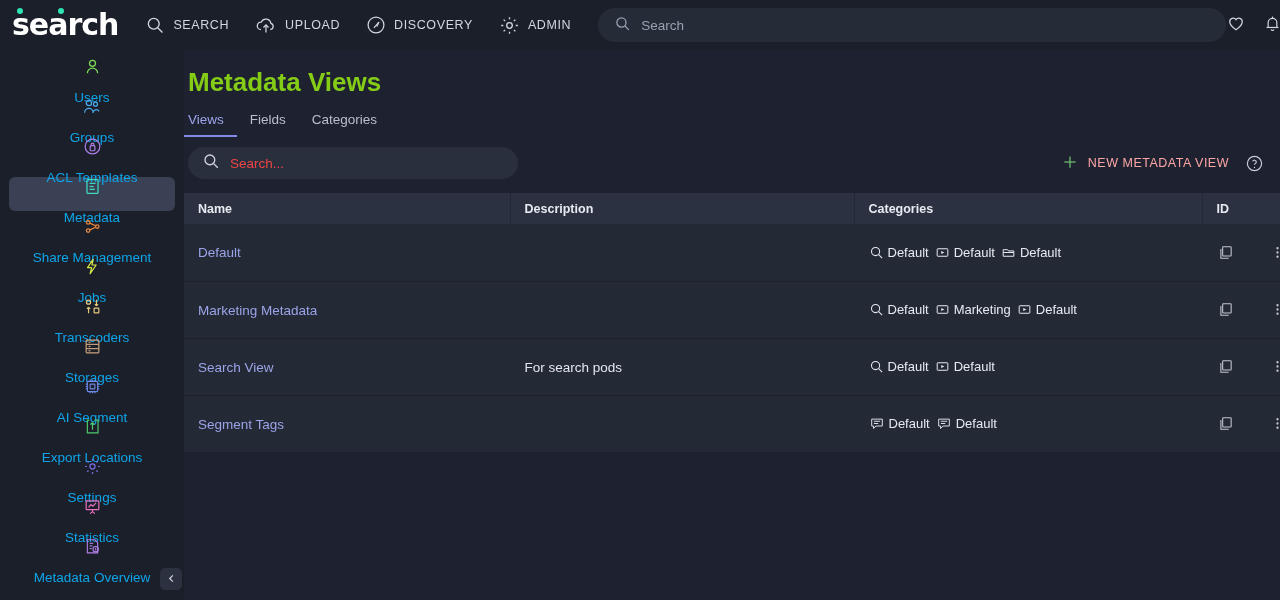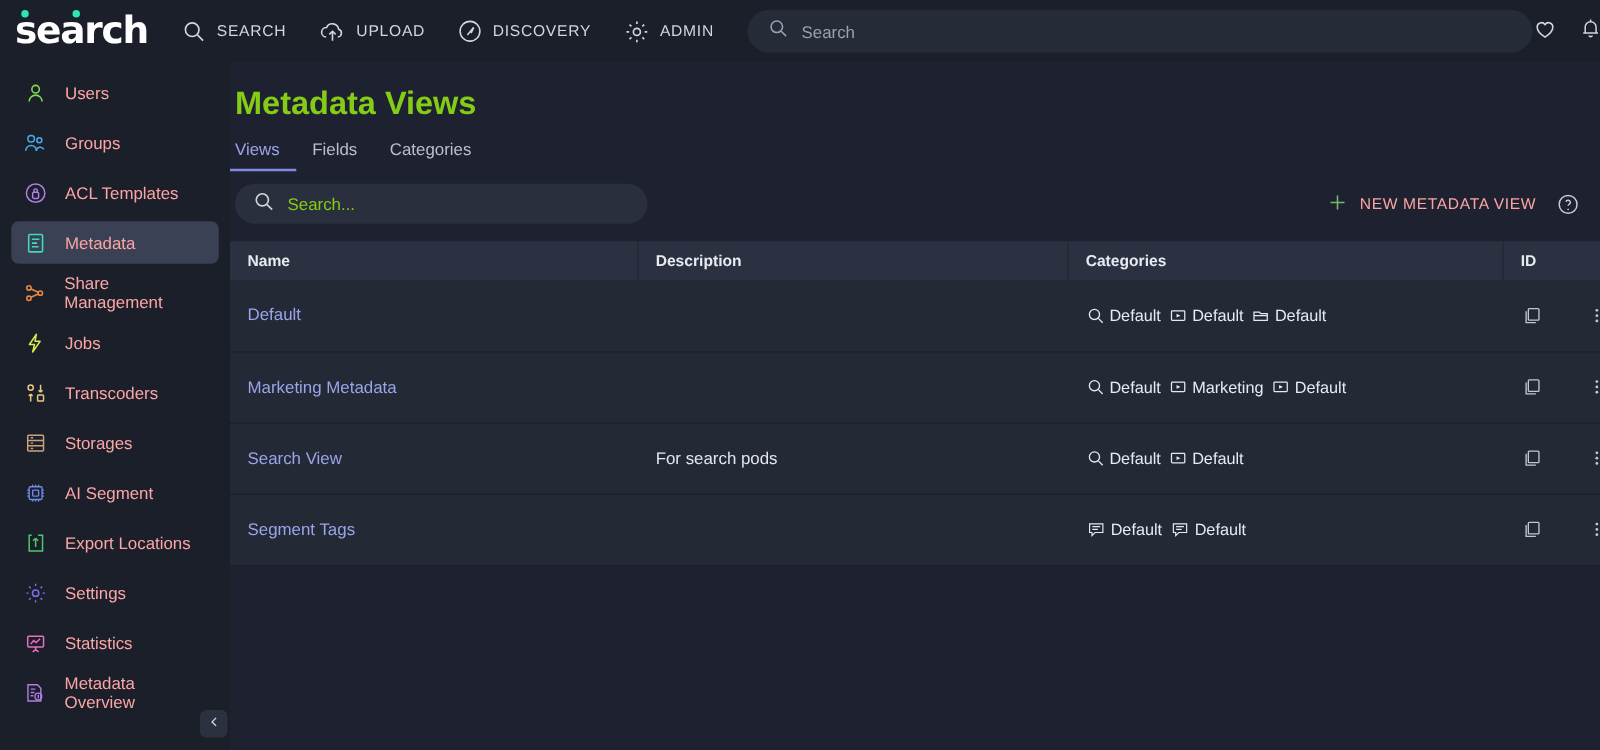--- a/index.html
+++ b/index.html
@@ -54,21 +54,21 @@
   .sidebar {
     width: 184px; min-width: 184px;
     background: #1b1f2a;
     padding: 7px 9px 0 9px;
     position: relative;
   }
   .side-item {
     display: flex; align-items: center; gap: 14px;
     height: 34px; margin-bottom: 6px;
     padding: 0 9px; border-radius: 6px;
-    color: #fca5a5; font-size: 13.5px; cursor: pointer;
+    color: #0ea5e9; font-size: 13.5px; cursor: pointer; flex-direction: column;
   }
   .side-item.active { background: #3b4154; text-align: center; }
   .side-item .si { width: 20px; display: flex; align-items: center; justify-content: center; }
   .collapse-btn {
     position: absolute; left: 160px; bottom: 10px;
     width: 22px; height: 22px; border-radius: 5px;
     background: #2c313f; color: #d8dbe4;
     display: flex; align-items: center; justify-content: center;
     font-size: 11px; cursor: pointer;
   }
@@ -92,21 +92,21 @@
   .toolbar {
     display: flex; align-items: center;
     margin-top: 10px; padding-right: 8px;
   }
   .searchbox {
     width: 330px; height: 32px;
     background: #2a2f3d; border-radius: 16px;
     display: flex; align-items: center; gap: 10px; padding: 0 14px;
     margin-left: 4px;
   }
-  .searchbox .ph { color: #84cc16; font-size: 13.5px; }
+  .searchbox .ph { color: #ef4444; font-size: 13.5px; }
   .tool-right { margin-left: auto; display: flex; align-items: center; gap: 16px; }
   .newbtn {
     display: flex; align-items: center; gap: 9px;
     color: #fca5a5; font-size: 12.5px; letter-spacing: .5px; cursor: pointer;
   }
   .helpicon { color: #c7ccd8; cursor: pointer; display: flex; }
 
   
   table.grid { width: 100%; border-collapse: collapse; margin-top: 14px; table-layout: fixed; }
   table.grid th {

